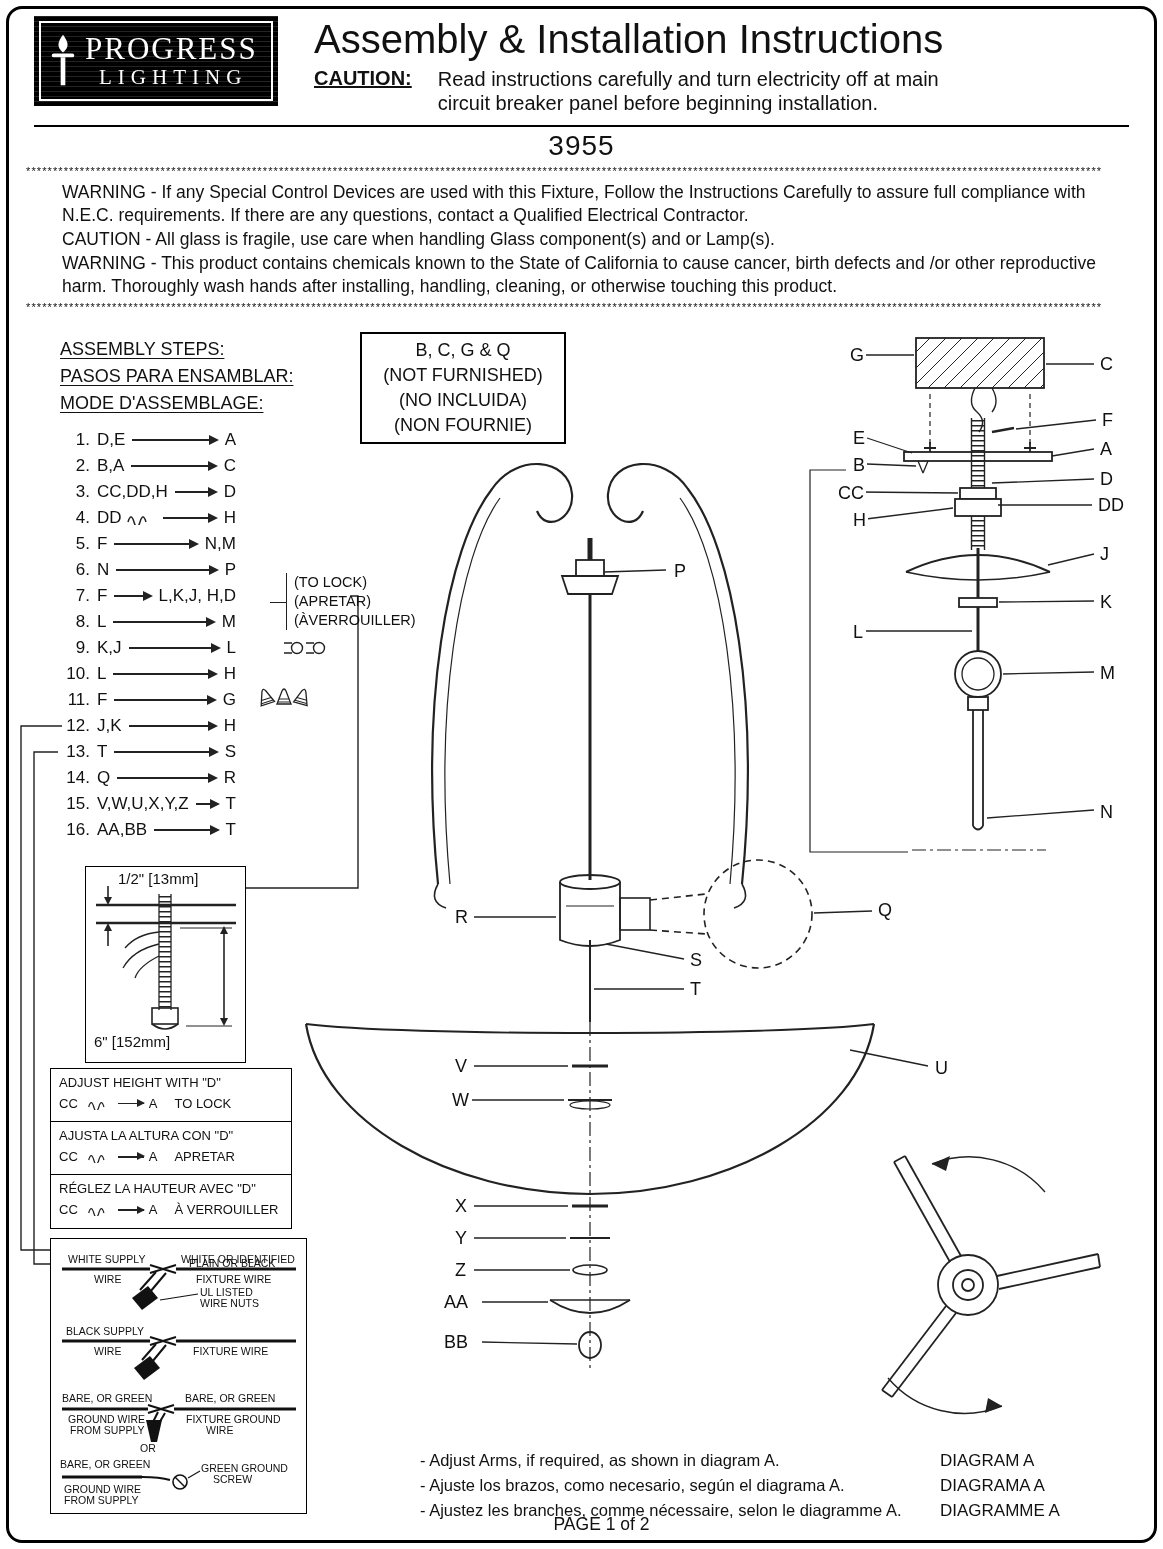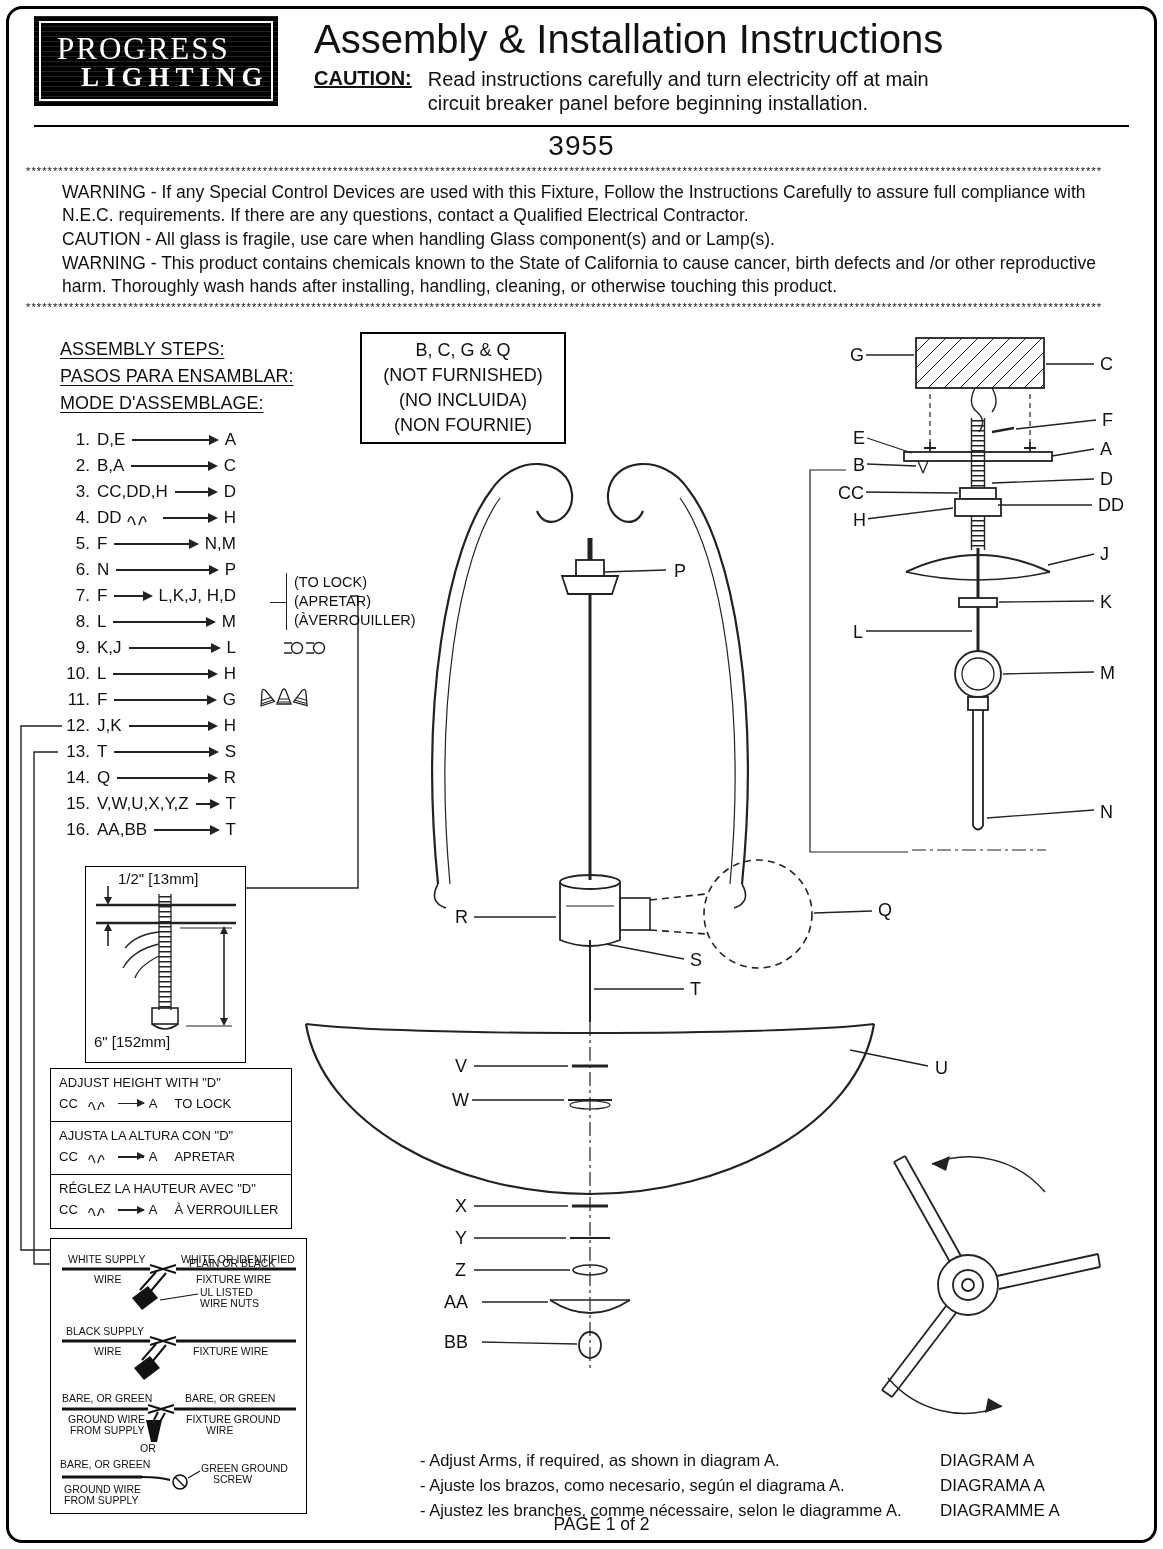--- a/index.html
+++ b/index.html
@@ -14,25 +14,25 @@
   
   .header { display:flex; gap:36px; padding:16px 40px 0 34px; position:relative; z-index:3; }
   .logo {
     width:244px; height:90px; flex:none; position:relative;
     background:#000 repeating-linear-gradient(180deg, rgba(255,255,255,.14) 0 1px, transparent 1px 5px);
     padding-left:18px;
   }
   .logo-frame { position:absolute; inset:5px; border:2px solid #fff; display:flex; align-items:center; gap:8px; padding:4px 8px; }
   .logo-words { color:#fff; font-family:"Liberation Serif", serif; }
   .logo-l1 { font-size:31px; letter-spacing:2px; line-height:32px; }
-  .logo-l2 { font-size:27px; letter-spacing:6px; line-height:24px; margin-left:24px;font-weight:bold; }
+  .logo-l2 { font-size:21px; letter-spacing:6px; line-height:24px; margin-left:14px; }
   .title-block { flex:1; }
   .doc-title { font-size:40px; font-weight:400; letter-spacing:0; line-height:46px; }
   .caution { display:flex; margin-top:5px; font-size:20px; }
-  .caution-label { font-weight:700; text-decoration:underline; margin-right:16px; white-space:nowrap; }
+  .caution-label { font-weight:700; text-decoration:underline; margin-right:26px; white-space:nowrap; }
   .caution-lines div { line-height:24px; }
   .rule { margin:10px 34px 0; border-top:2px solid #000; }
   .model { text-align:center; font-size:28px; margin-top:3px; letter-spacing:1px; }
   .stars { font-size:11px; line-height:13px; white-space:nowrap; overflow:hidden; padding:0 26px; letter-spacing:1.1px; margin-top:3px; }
   .warnings { padding:3px 56px 0 62px; font-size:17.5px; line-height:23px; }
   .warnings p { margin:0 0 1px 0; }
 
   
   .assembly { position:absolute; left:60px; top:336px; width:360px; font-size:17px; z-index:3; }
   .ah { font-size:18px; line-height:27px; font-weight:400; text-decoration:underline; text-underline-offset:3px; }

